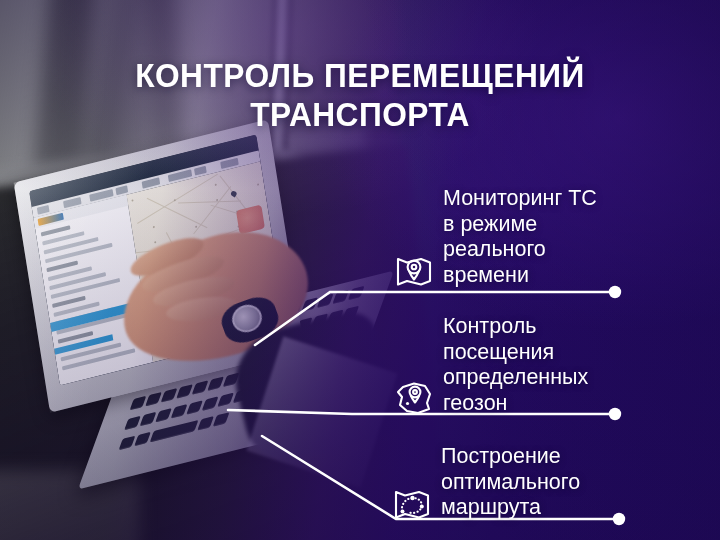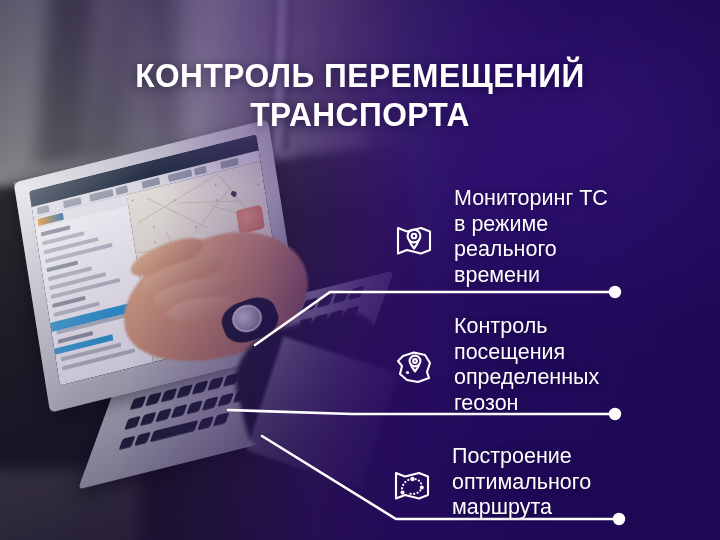--- a/index.html
+++ b/index.html
@@ -186,21 +186,21 @@
     letter-spacing:.5px;
     text-shadow:0 2px 10px rgba(10,0,40,.55);
     transform:scaleX(.96); transform-origin:center;
   }
   .title .ln2{ display:block; }
 
   
   .conn{ position:absolute; left:0; top:0; width:720px; height:540px; }
 
   
-  .feat{ position:absolute; display:flex; align-items:center; gap:22px; }
+  .feat{ position:absolute; display:flex; align-items:flex-end; gap:11px; }
   .feat .ic{ flex:0 0 auto; width:38px; height:38px; margin-top:2px; }
   .feat .tx{
     color:#fff; font-size:21.5px; line-height:25.5px; font-weight:400;
     text-shadow:0 1px 6px rgba(10,0,40,.5);
     white-space:pre-line;
   }
   #feat1{ left:394px; top:186px; }
   #feat2{ left:394px; top:314px; }
   #feat3{ left:392px; top:444px; }
 

